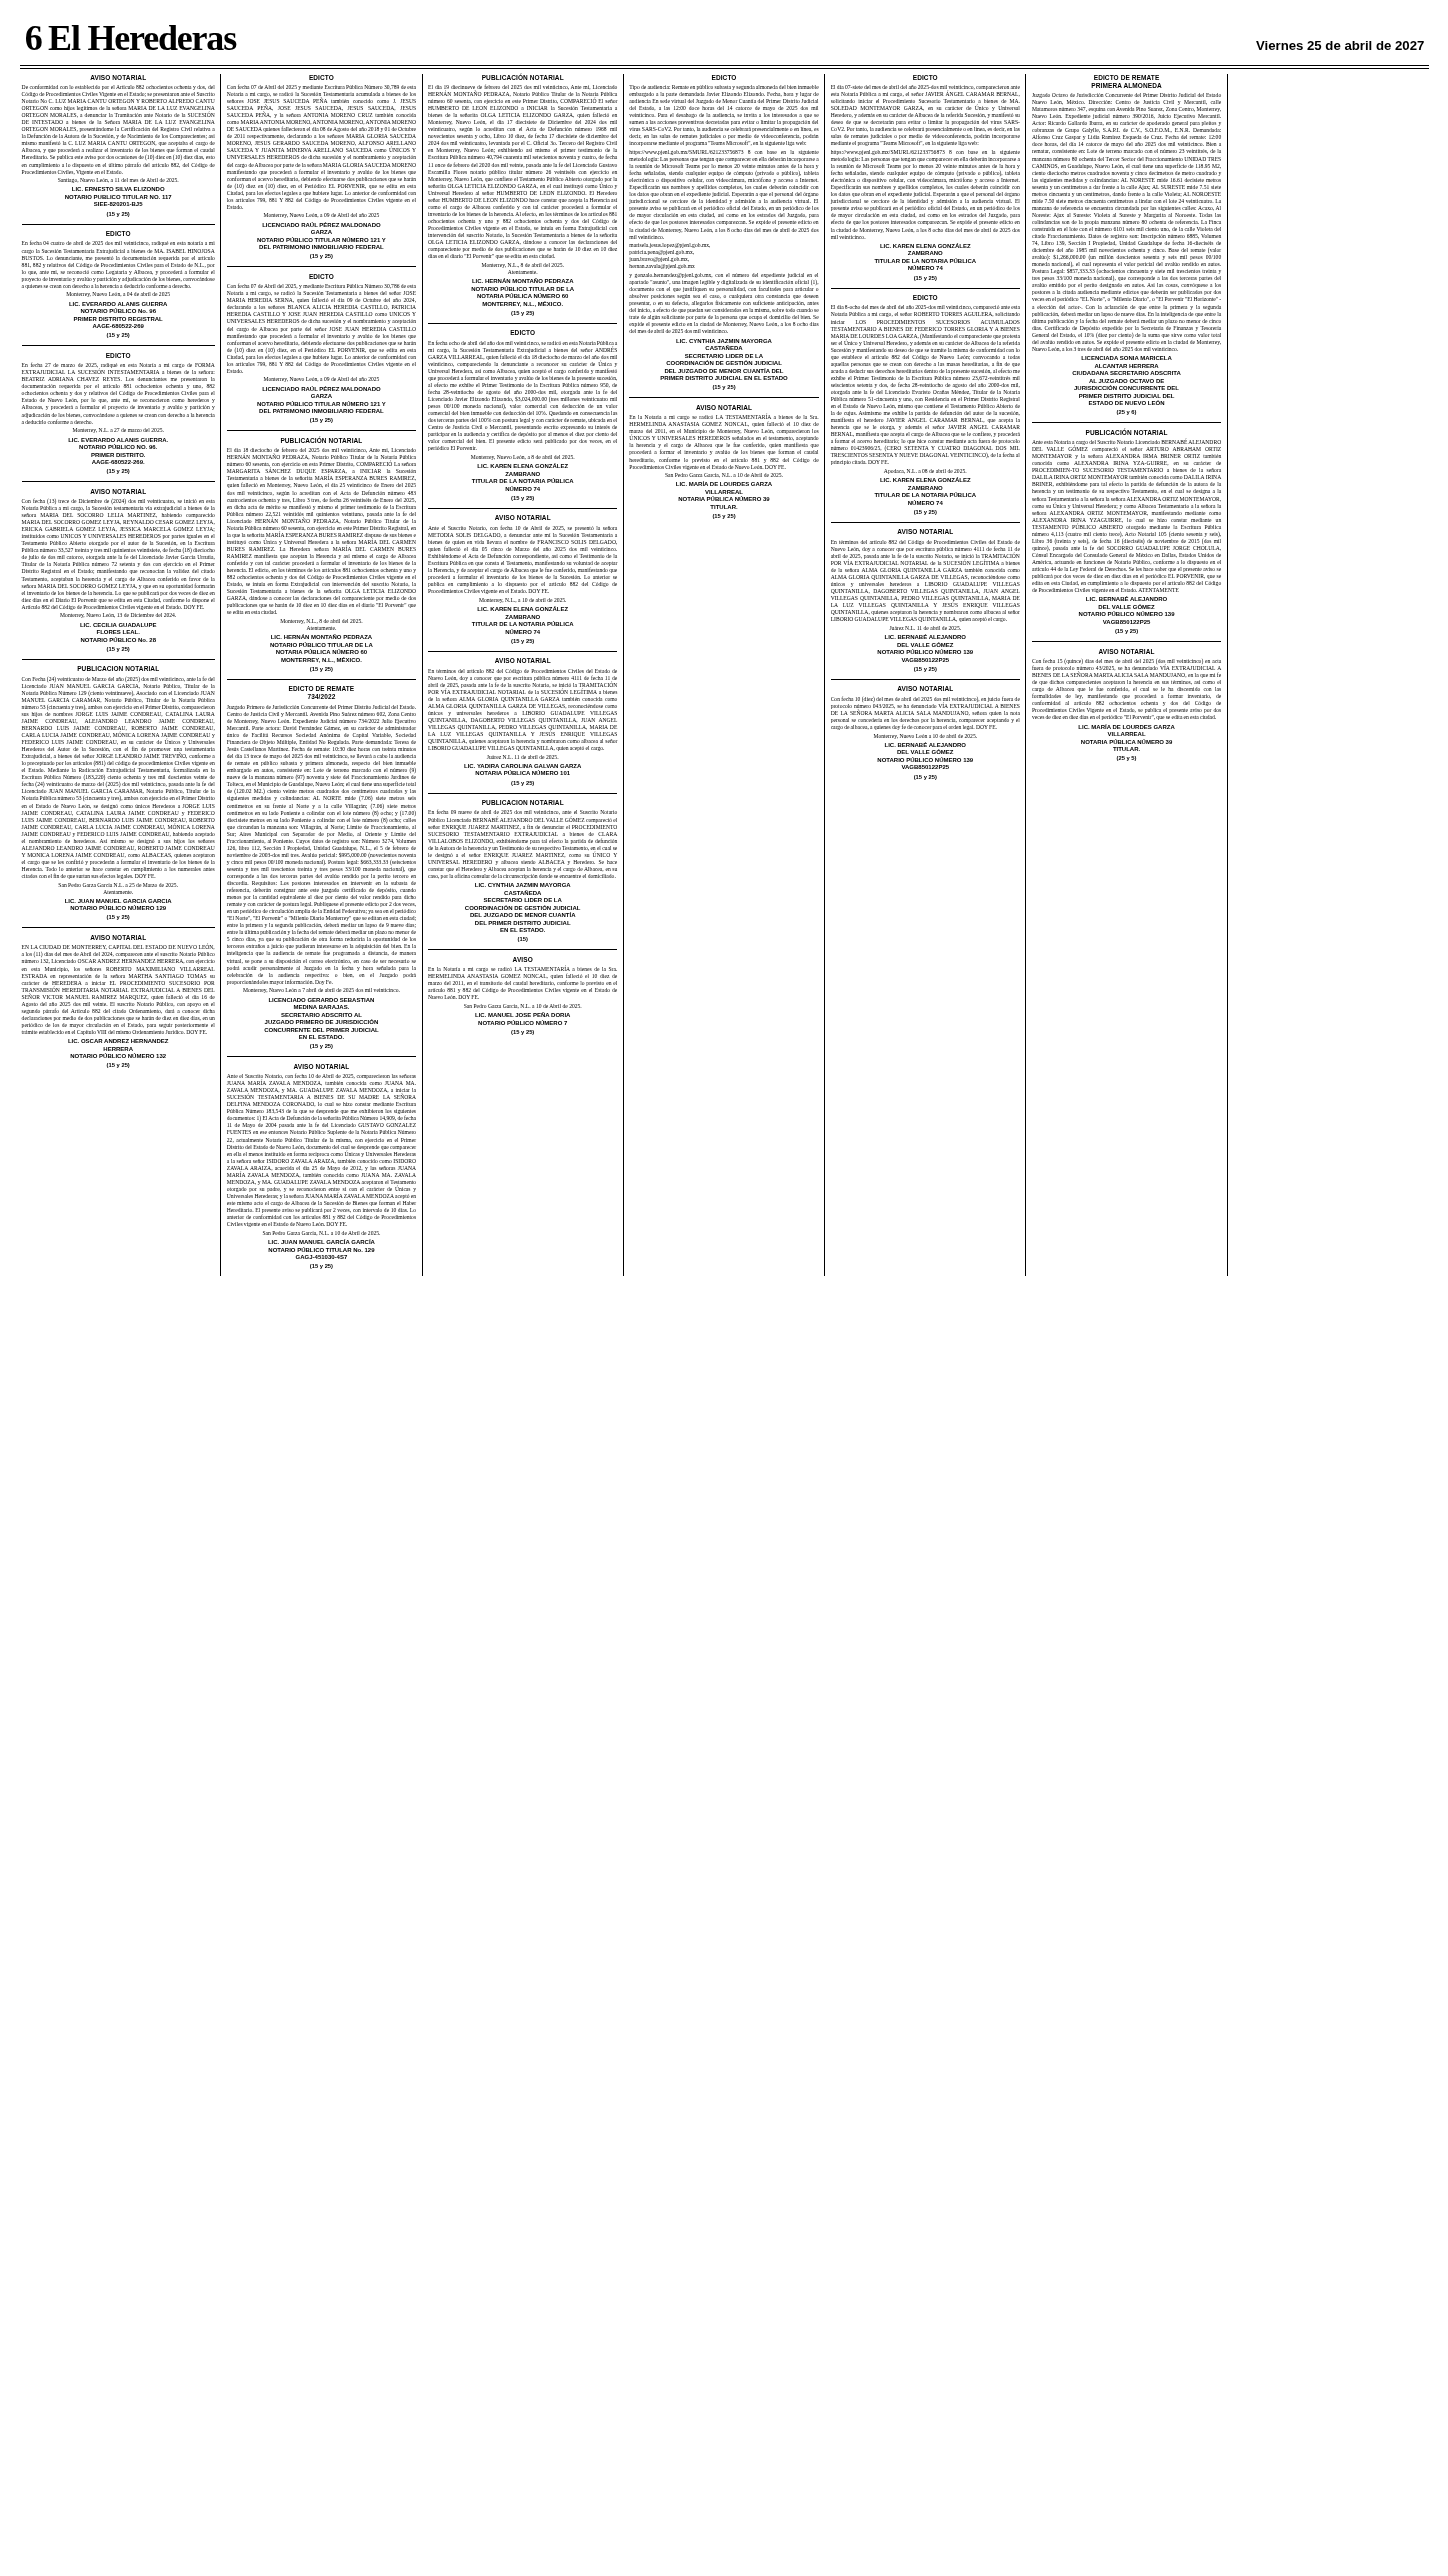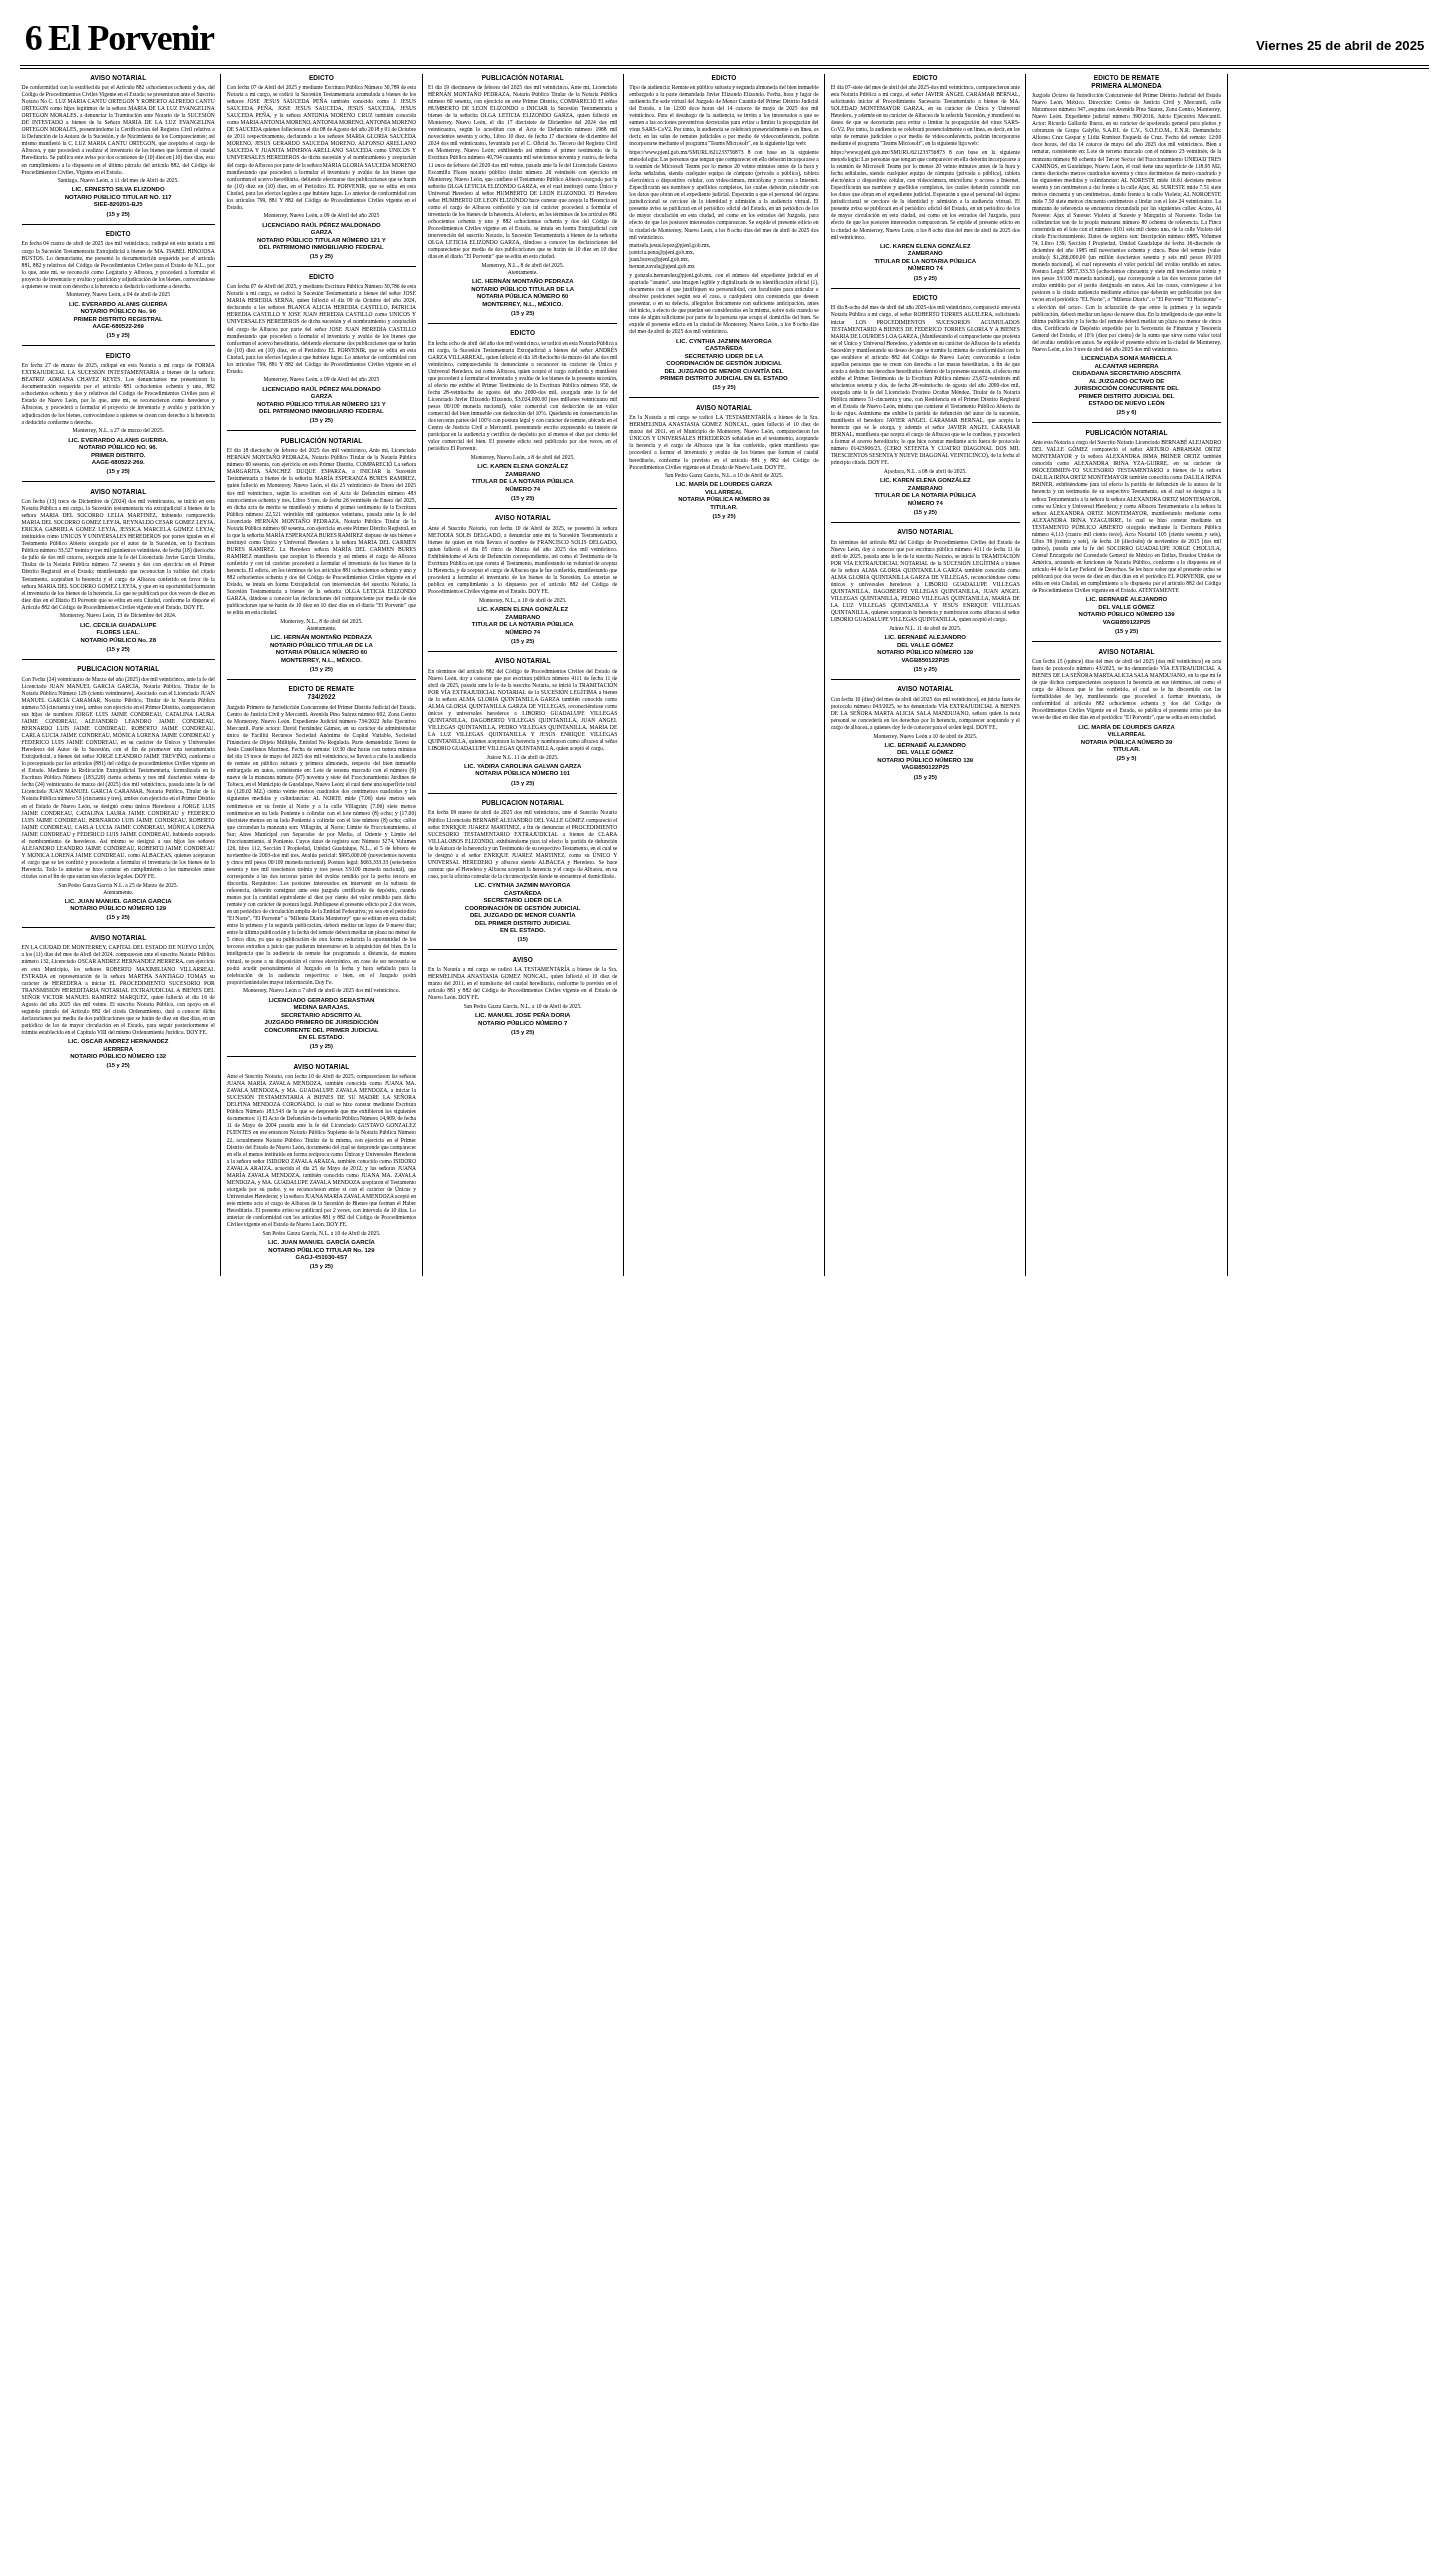--- a/index.html
+++ b/index.html
@@ -114,23 +114,23 @@
   }
 </style>
 </head>
 <body>
 
 <div class="page">
 
   <div class="masthead">
     <div class="brand">
       <span class="num">6</span>
-      <span class="name">El Porvenir</span>
+      <span class="name">El Herederas</span>
     </div>
-    <div class="date">Viernes 25 de abril de 2025</div>
+    <div class="date">Viernes 25 de abril de 2027</div>
   </div>
   <div class="rule-top"></div>
   <div class="rule-under"></div>
 
   <div class="columns" id="columns">
       <div class="col" style="width: 14.2857%;">
         <div class="block">
           <h3 style="white-space: pre-line;">AVISO NOTARIAL</h3>
           <p class="body">De conformidad con lo establecido por el Artículo 882 ochocientos ochenta y dos, del Código de Procedimientos Civiles Vigente en el Estado; se presentaron ante el Suscrito Notario No C. LUZ MARIA CANTU ORTEGON Y ROBERTO ALFREDO CANTU ORTEGON como hijos legítimos de la señora MARIA DE LA LUZ EVANGELINA ORTEGON MORALES, a denunciar la Tramitación ante Notario de la SUCESIÓN DE INTESTADO a bienes de la Señora MARIA DE LA LUZ EVANGELINA ORTEGON MORALES, presentándome la Certificación del Registro Civil relativa a la Defunción de la Autora de la Sucesión, y de Nacimiento de los Comparecientes; así mismo manifestó la C. LUZ MARIA CANTU ORTEGON, que aceptaba el cargo de Albacea, y que procederá a realizar el inventario de los bienes que forman el caudal Hereditario. Se publica este aviso por dos ocasiones de (10) diez en (10) diez días, esto en cumplimiento a lo dispuesto en el último párrafo del artículo 882, del Código de Procedimientos Civiles, Vigente en el Estado.</p>
           <p class="center" style="white-space: pre-line;">Santiago, Nuevo León, a 11 del mes de Abril de 2025.</p>

